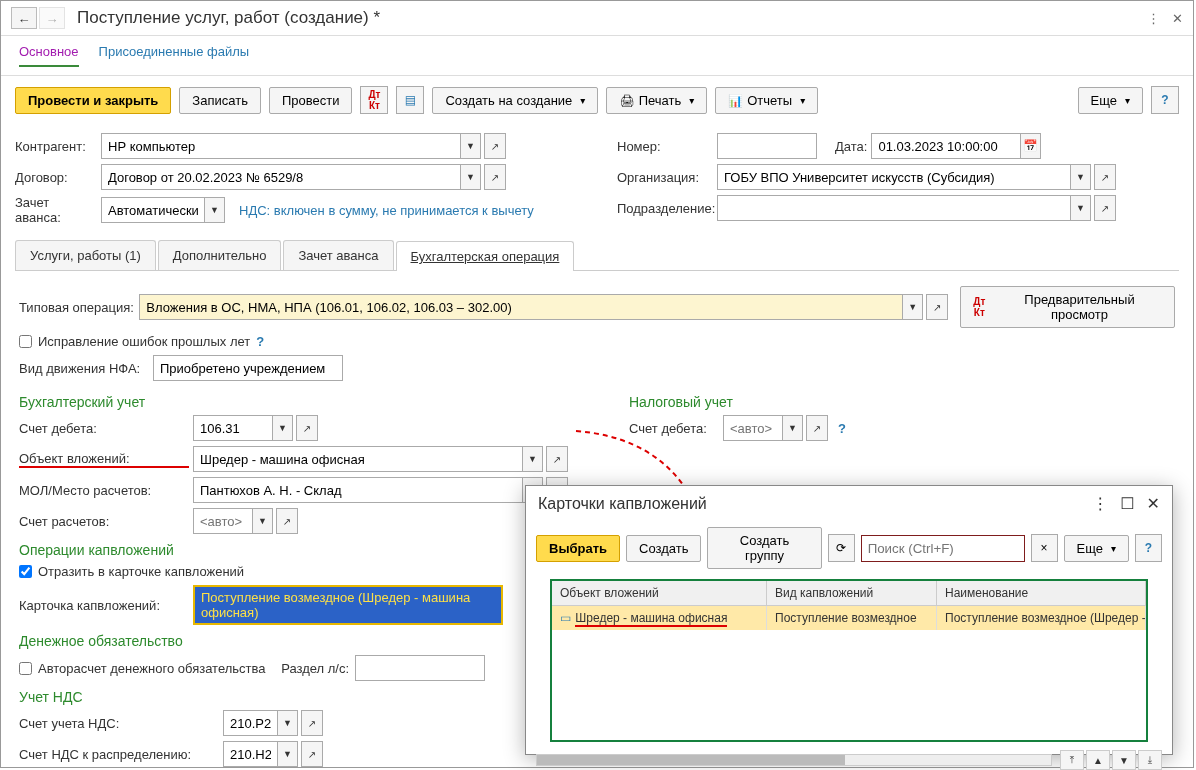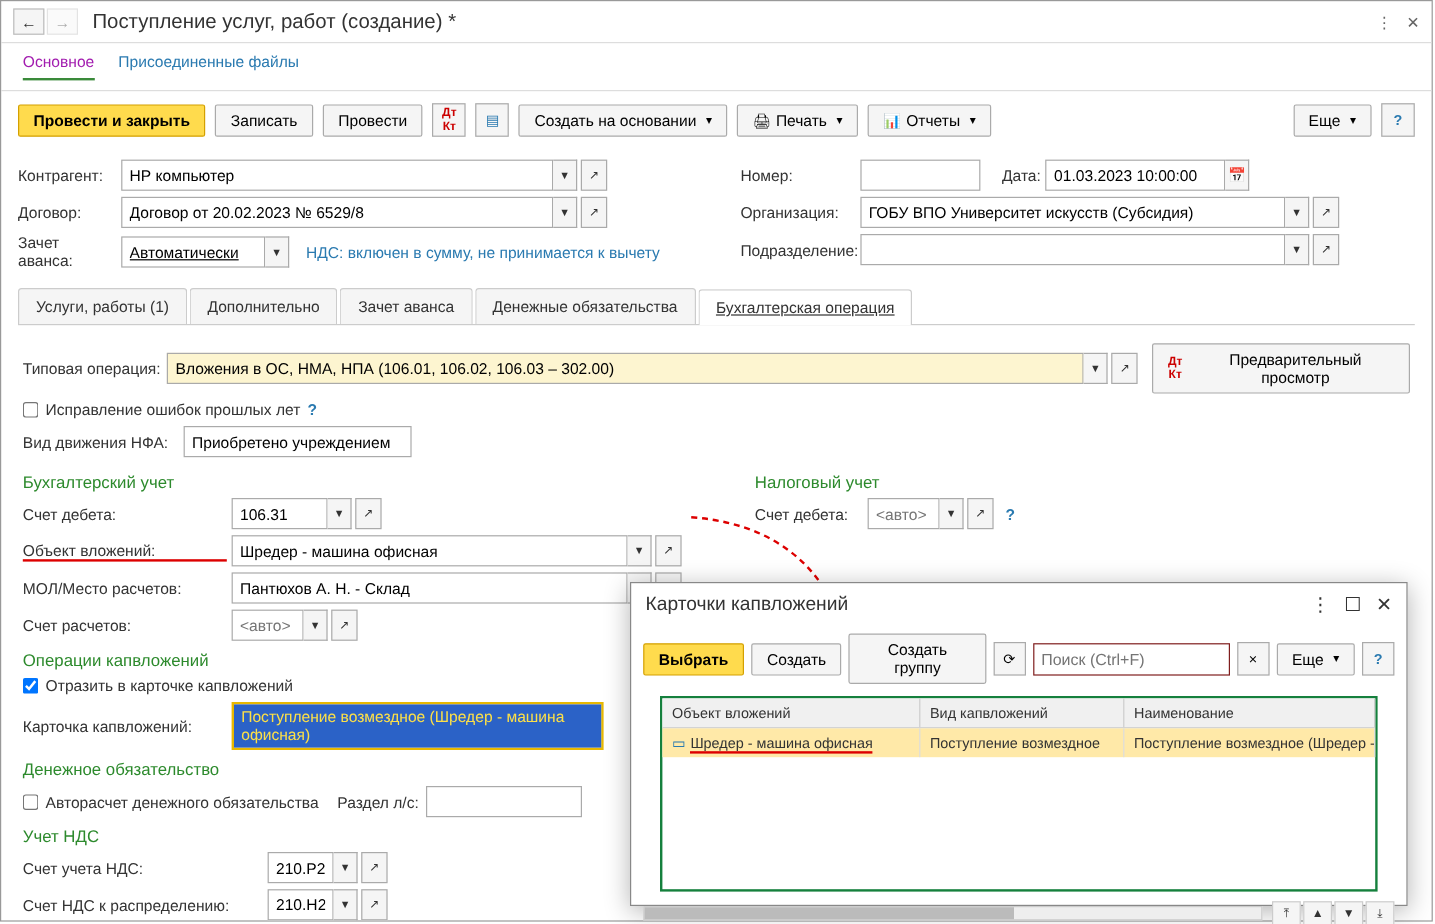--- a/index.html
+++ b/index.html
@@ -86,21 +86,21 @@
   <div class="toolbar">
     <button class="btn yellow">Провести и закрыть</button>
     <button class="btn">Записать</button>
     <button class="btn">Провести</button>
     <button class="icon-btn">
         <span class="dk-icon">Дт<br>Кт</span>
       </button>
     <button class="icon-btn">
         <span class="list-icon"></span>
       </button>
-    <button class="btn btn-drop">Создать на основании</button>
+    <button class="btn btn-drop">Создать на создание</button>
     <button class="btn btn-drop">
         <span class="print-icon"></span>
         <span>Печать</span>
       </button>
     <button class="btn btn-drop">
         <span class="report-icon"></span>
         <span>Отчеты</span>
       </button>
     <div style="flex:1"></div>
     <button class="btn btn-drop">Еще</button>
@@ -122,21 +122,21 @@
           <div class="label">Договор:</div>
           <div class="input-combo">
             <input style="width: 360px;" value="Договор от 20.02.2023 № 6529/8">
             <div class="dd">▼</div>
             <div class="ext">↗</div>
           </div>
         </div>
         <div class="form-row">
           <div class="label">Зачет аванса:</div>
           <div class="input-combo">
-            <input style="width: 120px; text-decoration: underline;" value="Автоматически">
+            <input style="width: 104px;" value="Автоматически">
             <div class="dd">▼</div>
           </div>
           <span style="margin-left:10px" class="link-blue">НДС: включен в сумму, не принимается к вычету</span>
         </div>
       </div>
       <div class="col">
         <div class="form-row">
           <div class="label-wide">Номер:</div>
           <div class="input-combo">
               <input style="width: 100px;" value="">
@@ -166,21 +166,20 @@
           </div>
         </div>
       </div>
     </div>
   </div>
 
   <div class="tabs">
     <div class="tab">Услуги, работы (1)</div>
     <div class="tab">Дополнительно</div>
     <div class="tab">Зачет аванса</div>
-    <div class="tab">Денежные обязательства</div>
     <div class="tab active">Бухгалтерская операция</div>
   </div>
 
   <div class="tab-content">
     <div class="form-row">
       <div style="width:120px">Типовая операция:</div>
       <div class="input-combo field-yellow">
         <input style="width: 764px;" value="Вложения в ОС, НМА, НПА (106.01, 106.02, 106.03 – 302.00)">
         <div class="dd">▼</div>
         <div class="ext">↗</div>

